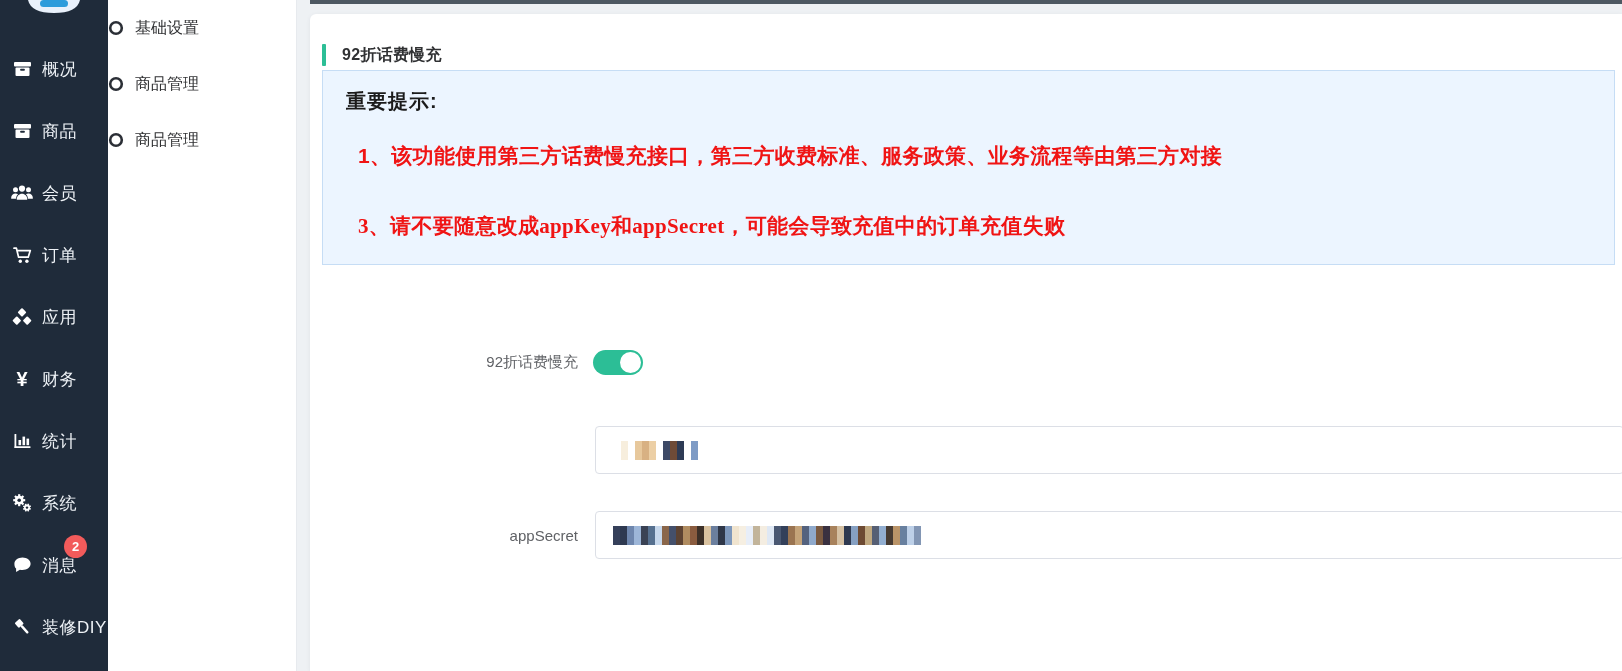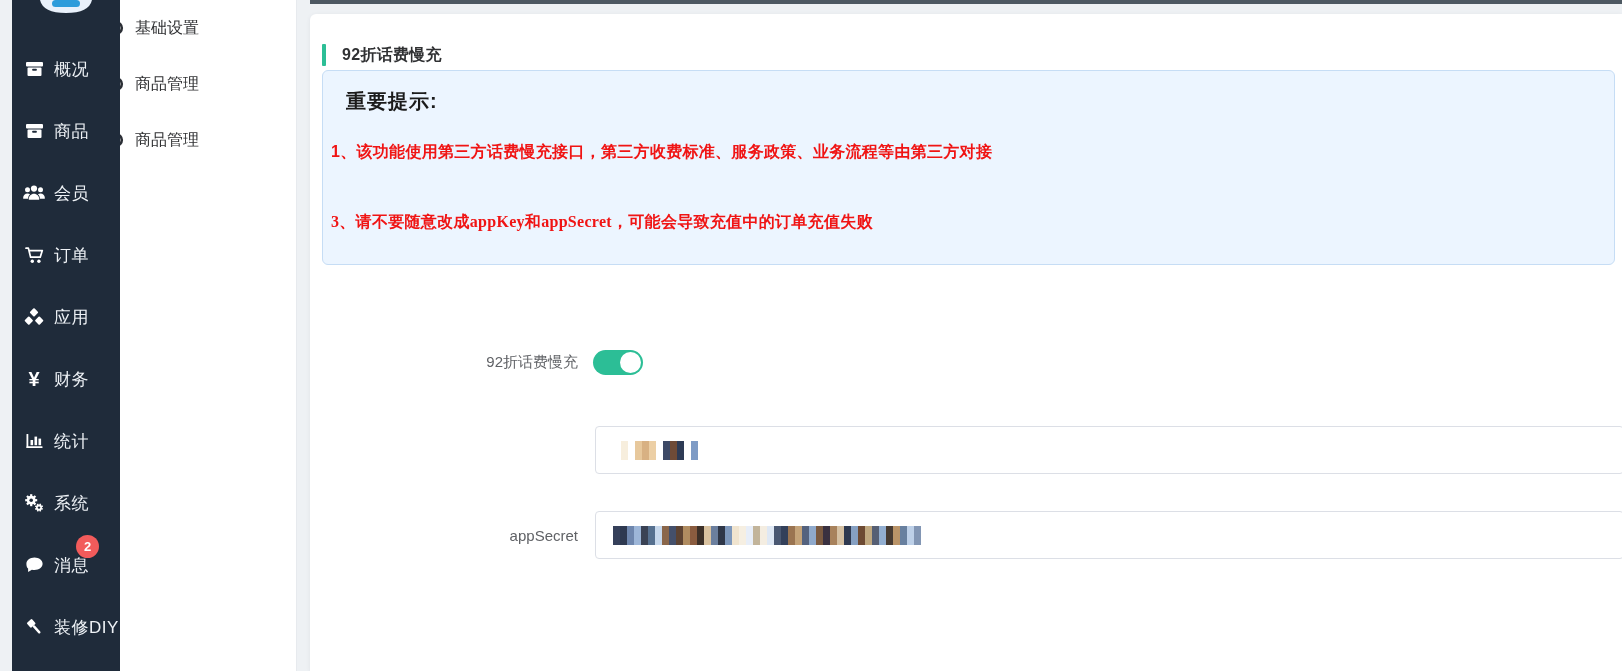--- a/index.html
+++ b/index.html
@@ -15,21 +15,21 @@
     --text-dark:#303133;
     --text-label:#606266;
     --input-border:#dcdfe6;
     --sidebar-text:#eef2f6;
   }
   *{margin:0;padding:0;box-sizing:border-box;}
   html,body{width:1622px;height:671px;overflow:hidden;}
   body{font-family:"Liberation Sans","DejaVu Sans",sans-serif;background:var(--page-bg);position:relative;}
 
   
-  .sidebar{position:absolute;left:12px;top:0;bottom:0;width:108px;background:var(--sidebar-bg);z-index:5;overflow:hidden;}
+  .sidebar{position:absolute;left:0;top:0;bottom:0;width:108px;background:var(--sidebar-bg);z-index:5;overflow:hidden;}
   .logo{position:absolute;top:0;left:0;width:108px;height:16px;display:flex;justify-content:center;}
   .s-nav{position:absolute;top:38px;left:0;right:0;}
   .s-item{height:62px;display:flex;align-items:center;padding-left:9px;cursor:pointer;position:relative;color:var(--sidebar-text);}
   .s-icon{width:26px;height:22px;display:flex;align-items:center;justify-content:center;flex:0 0 26px;}
   .s-label{font-size:17px;margin-left:7px;white-space:nowrap;letter-spacing:.5px;}
   .yen-glyph{font-size:20px;font-weight:bold;color:#fff;line-height:1;}
   .badge{position:absolute;left:64px;top:1px;min-width:23px;height:23px;border-radius:12px;background:var(--badge);color:#fff;
          font-size:13px;font-weight:bold;display:flex;align-items:center;justify-content:center;}
 
   
@@ -41,23 +41,23 @@
   
   .card{position:absolute;left:310px;top:14px;right:0;bottom:0;background:var(--card-bg);
         border-top-left-radius:6px;box-shadow:0 1px 4px rgba(60,70,90,.08);z-index:3;}
   .topstrip{position:absolute;left:310px;right:0;top:0;height:4px;background:var(--topstrip);z-index:6;}
 
   .title-row{position:absolute;left:12px;top:30px;display:flex;align-items:center;height:22px;}
   .accent-bar{width:4px;height:22px;background:var(--accent);border-radius:1px;}
   .card-title{font-size:16px;font-weight:bold;color:var(--text-dark);margin-left:16px;letter-spacing:.3px;}
 
   .notice{position:absolute;left:12px;top:56px;width:1293px;height:195px;background:var(--notice-bg);
-          border:1px solid var(--notice-border);border-radius:6px;}
+          border:1px solid var(--notice-border);border-radius:0;}
   .notice-heading{position:absolute;left:23px;top:17px;font-size:20px;font-weight:bold;color:#1b1b1b;letter-spacing:1px;}
-  .notice-line{position:absolute;left:8px;font-size:16px;font-weight:bold;color:var(--warn);letter-spacing:.3px;white-space:nowrap;}
+  .notice-line{position:absolute;left:35px;font-size:21px;font-weight:bold;color:var(--warn);letter-spacing:.3px;white-space:nowrap;}
   .notice-line.l0{top:71px;}
   .notice-line.l1{top:106px;}
   .notice-line.l2{top:141px;font-family:Liberation Serif, serif;}
 
   .form-label{position:absolute;left:0;width:268px;text-align:right;font-size:15px;color:var(--text-label);white-space:nowrap;}
   .lbl-toggle{top:339px;}
   .lbl-key{top:428px;}
   .lbl-secret{top:513px;padding-left:28px;}
 
   .switch{position:absolute;left:283px;top:336px;width:50px;height:25px;border-radius:13px;background:var(--accent);cursor:pointer;}

